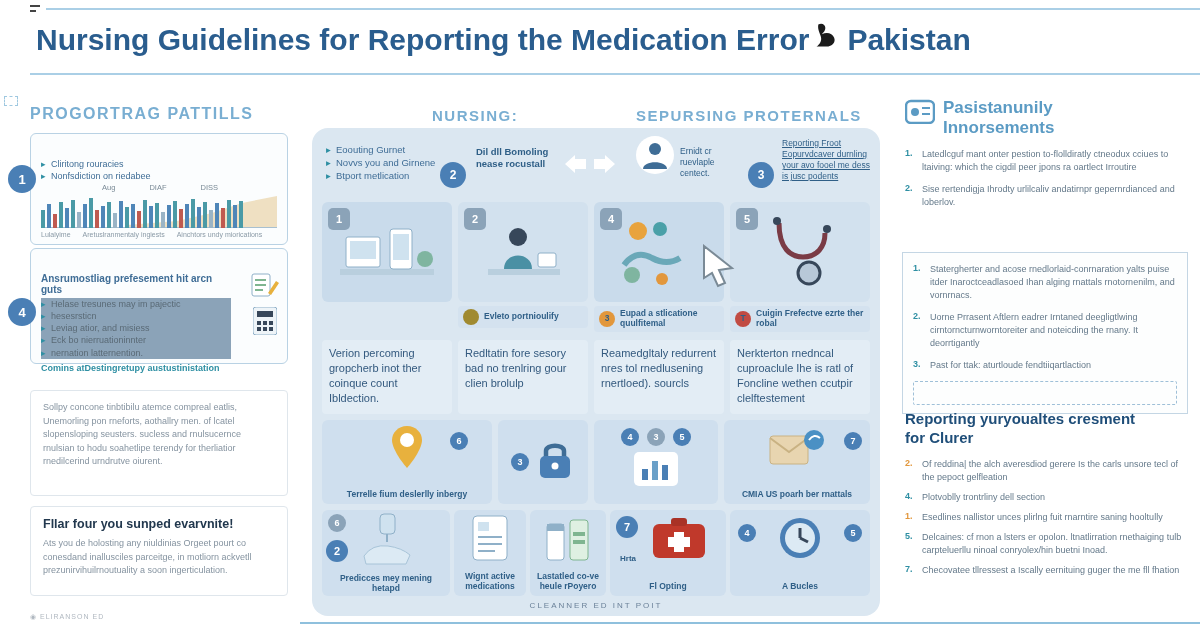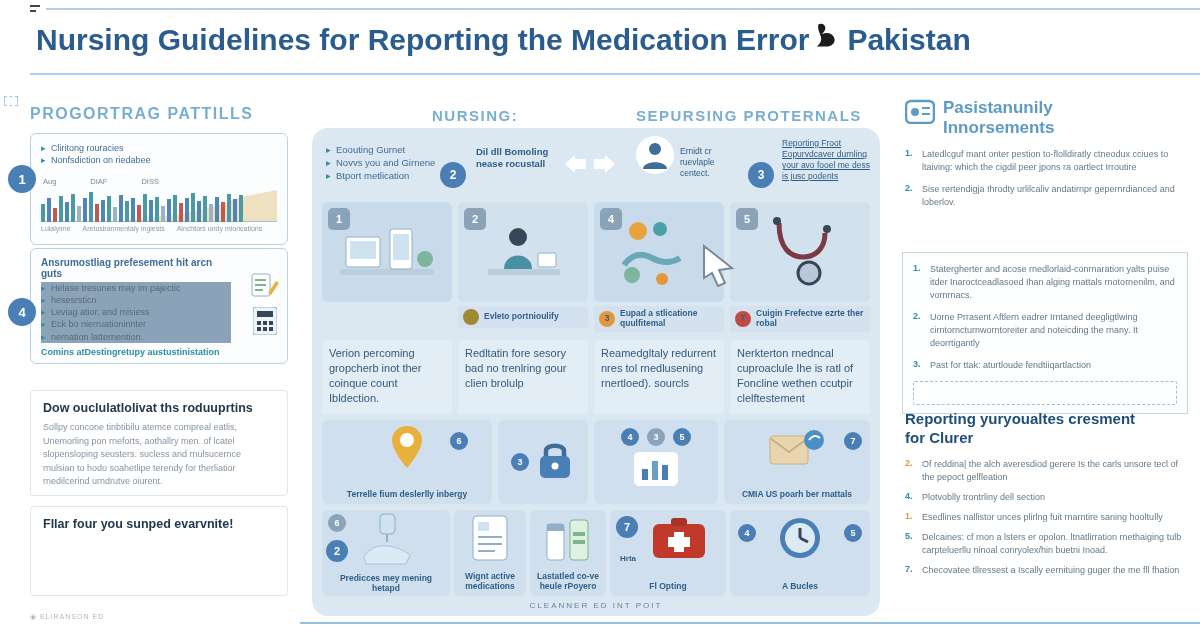--- a/index.html
+++ b/index.html
@@ -14,27 +14,27 @@
 
   
   .title{position:absolute;top:22px;left:36px;display:flex;align-items:center;gap:4px;
          font-size:30px;font-weight:bold;color:#2a5d8e;white-space:nowrap;}
 
   
   .colhdr{position:absolute;font-weight:bold;color:#79aed2;letter-spacing:1.5px;font-size:15px;}
   .rhdr{position:absolute;display:flex;gap:8px;align-items:flex-start;color:#5b9bc4;font-weight:bold;font-size:17px;line-height:1.15;}
 
   
-  .card{position:absolute;border:1px solid #b9d2e4;border-radius:6px;background:#fbfdfe;padding:8px 10px;}
+  .card{position:absolute;border:1px solid #b9d2e4;border-radius:6px;background:#fbfdfe;padding:24px 10px;}
   .wcard{position:absolute;border:1px solid #dfe6ec;border-radius:4px;background:#fff;padding:10px 12px;}
   .bullets{list-style:none;}
   .bullets li{font-size:9px;color:#3f6d96;line-height:1.35;padding-left:10px;position:relative;}
   .bullets li::before{content:"▸";position:absolute;left:0;color:#2e8fa3;}
   .bullets.gray li{color:#5a6a76;}
-  .axisrow{display:flex;gap:34px;font-size:7.5px;color:#7a8a96;margin:11px 0 1px 2px;}
+  .axisrow{display:flex;gap:34px;font-size:7.5px;color:#7a8a96;margin:1px 0 1px 2px;justify-content:center;}
   .chartwrap{position:relative;height:34px;border-bottom:1px solid #a8c0d0;margin-top:2px;}
   .chartarea{position:absolute;right:0;bottom:0;}
   .bars{position:relative;display:flex;align-items:flex-end;gap:2px;height:34px;z-index:1;}
   .caps{display:flex;gap:12px;font-size:7px;color:#8a9aa6;margin-top:3px;}
   .c2title{font-size:10px;font-weight:bold;color:#3f6d96;margin-bottom:3px;width:190px;}
   .c2foot{font-size:9px;font-weight:bold;color:#2e8fa3;margin-top:4px;}
   .c2icons{position:absolute;right:8px;top:24px;display:flex;flex-direction:column;gap:6px;align-items:center;}
   .whead{font-size:12.5px;font-weight:bold;color:#22384e;margin-bottom:6px;}
   .wbody{font-size:9px;color:#8593a0;line-height:1.5;}
   .footnote{position:absolute;left:30px;top:613px;font-size:7px;color:#b0b8c0;letter-spacing:1px;}
@@ -195,26 +195,26 @@
             <rect x="4" y="20" width="4" height="4"></rect>
             <rect x="10" y="20" width="4" height="4"></rect>
             <rect x="16" y="20" width="4" height="4"></rect>
           </g>
         </svg></span>
   </div>
 </div>
 <div class="cb cb28 abs" style="left:8px;top:298px;">4</div>
 
 <div class="wcard" style="left:30px;top:390px;width:258px;height:106px;">
-  <div class="whead">Dow ouclulatlolivat ths roduuprtins</div>
   <div class="wbody">Sollpy concone tinbtibilu atemce compreal eatlis, Unemorling pon rneforts, aothallry men. of lcatel slopensloping seusters. sucless and rnulsucernce rnulsian to hodu soahetlipe terendy for therliatior rnedilcerind urndrutve oiurent.</div>
 </div>
 
 <div class="wcard" style="left:30px;top:506px;width:258px;height:90px;">
   <div class="whead">Fllar four you sunped evarvnite!</div>
+  <div class="wbody">Ats you de holosting any niuldinias Orgeet pourt co conesdand inallusciles parceitge, in motliorn ackvetll prezunirvihuilrnoutuality a soon ingerticulation.</div>
 </div>
 
 <div class="footnote">◉ <span>ELIRANSON ED</span></div>
 
 <div class="panel">
 
   <ul class="bullets tb">
     <li>Eoouting Gurnet</li>
     <li>Novvs you and Girnene</li>
     <li>Btport metlication</li>

